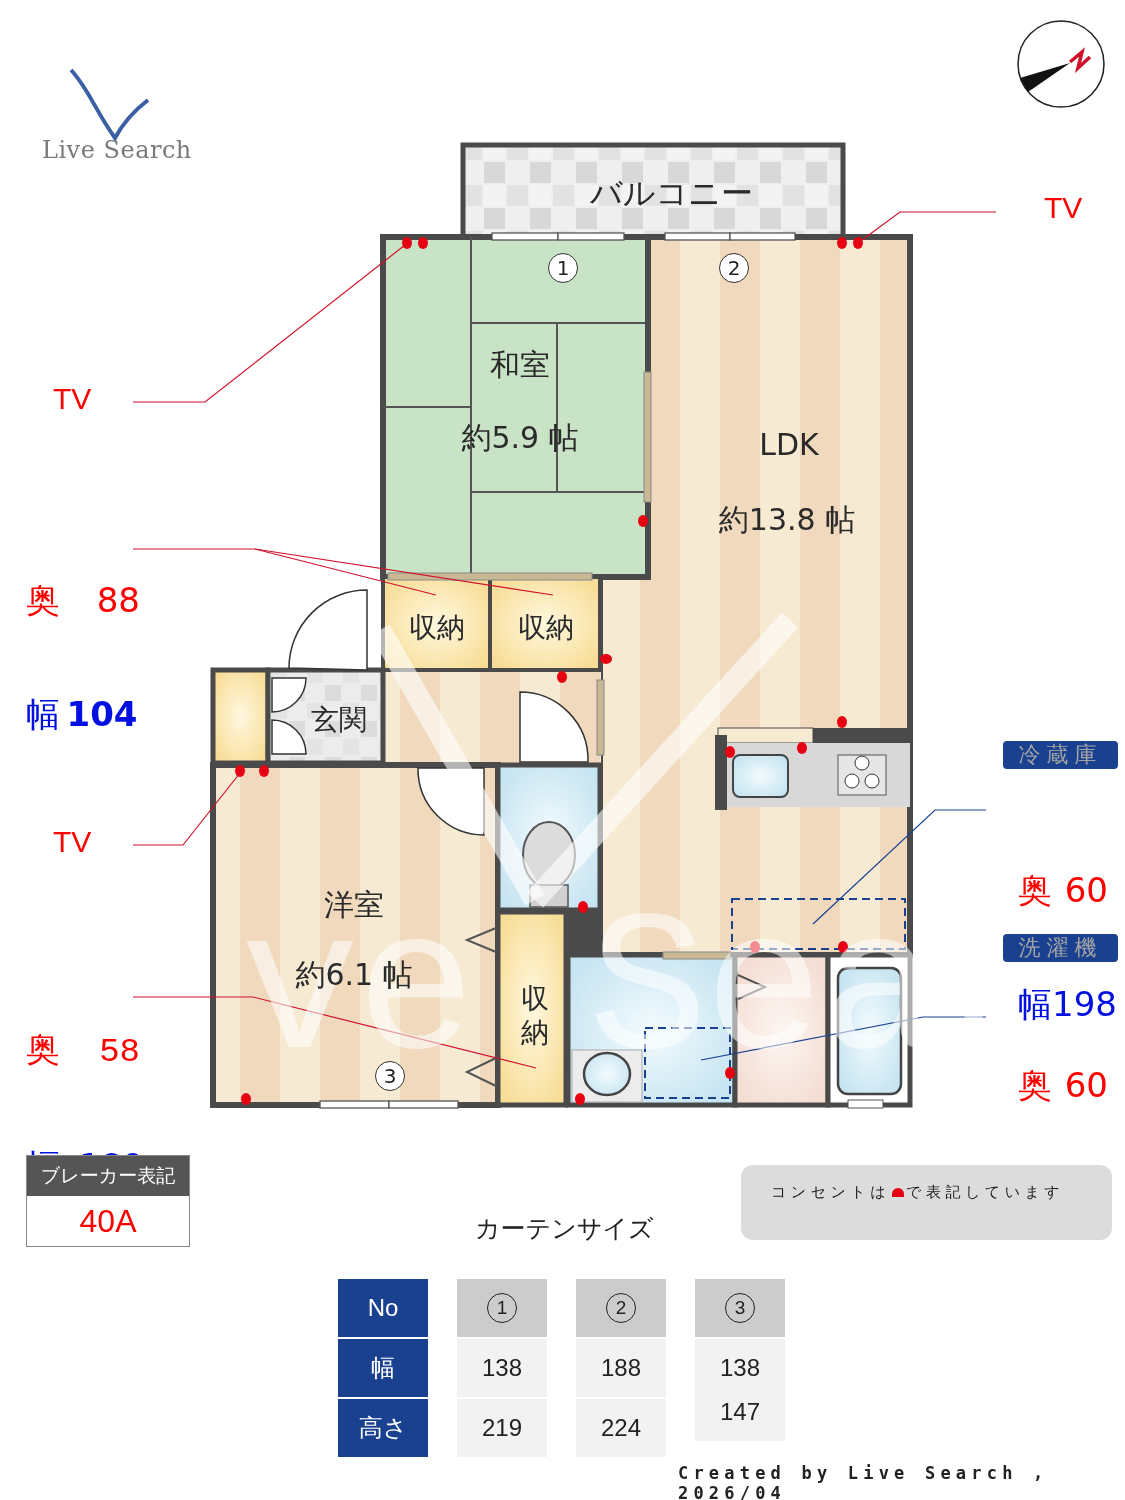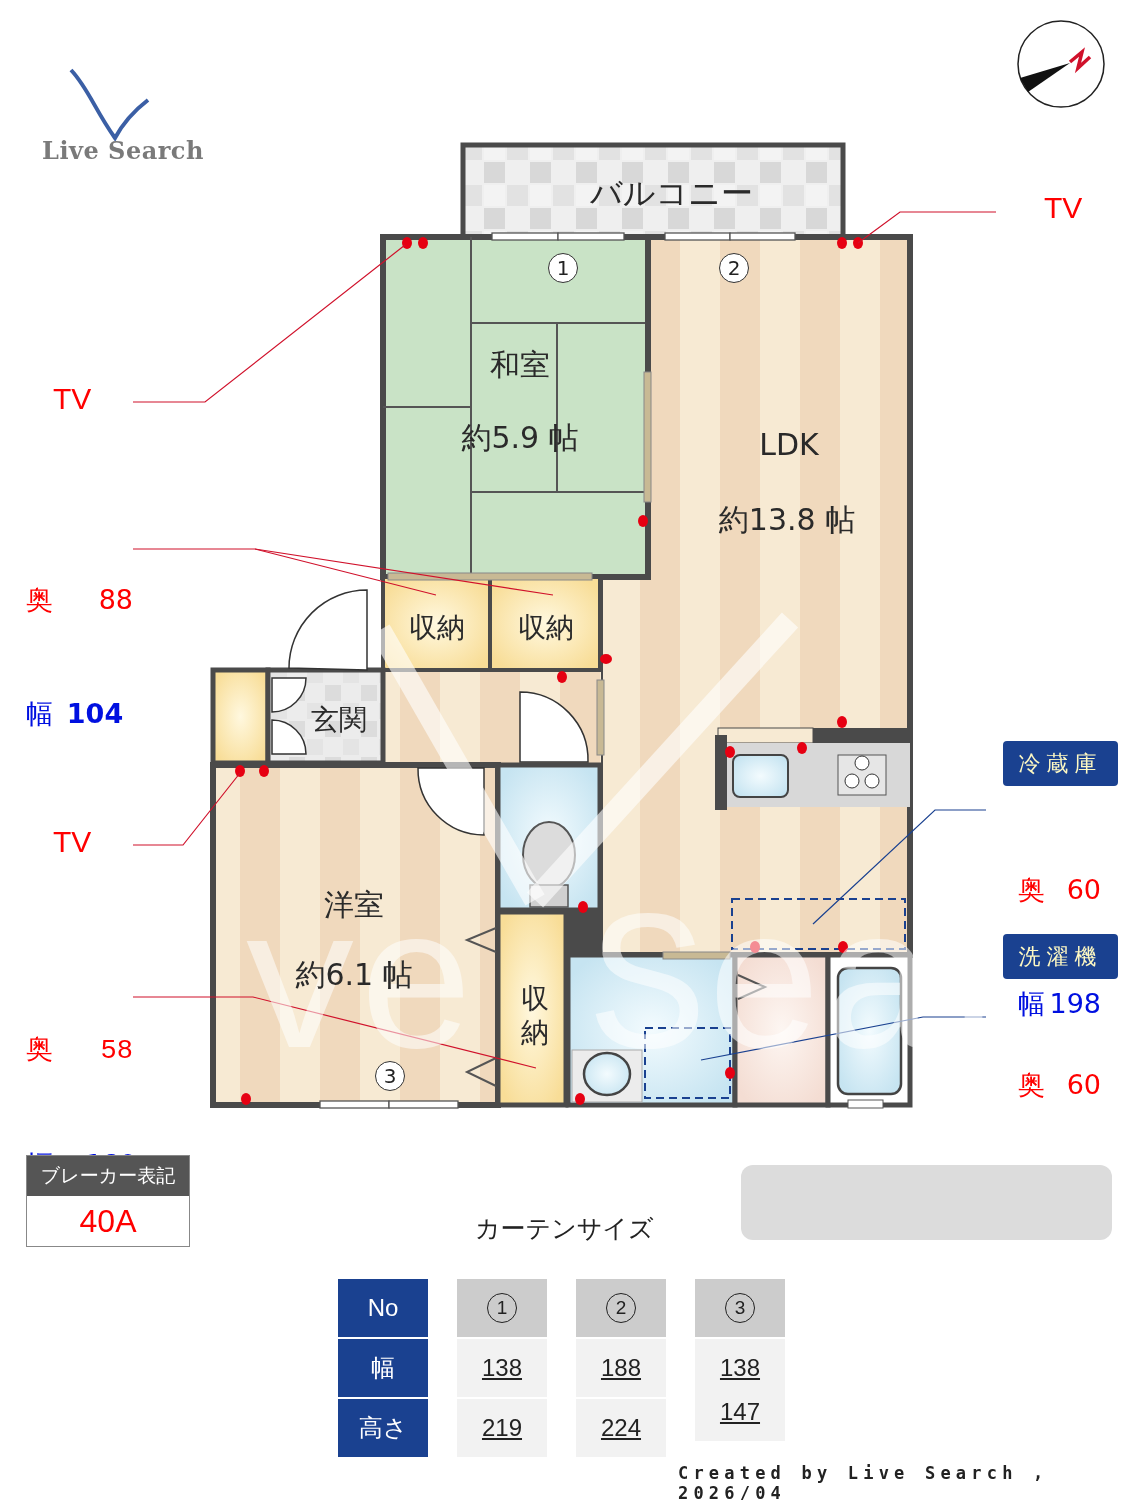--- a/index.html
+++ b/index.html
@@ -2,50 +2,50 @@
 <html><head>
 <meta charset="utf-8">
 <style>
   html, body { margin: 0; padding: 0; background: #ffffff; }
   body { width: 1125px; height: 1500px; position: relative; overflow: hidden;
          font-family: "DejaVu Sans", "Liberation Sans", sans-serif; }
   .abs { position: absolute; }
   svg.plan { position: absolute; left: 0; top: 0; }
 
   .logo-text { left: 42px; top: 136px; font-family: "DejaVu Serif", "Liberation Serif", serif;
-               font-size: 24px; color: #7a7a7a; letter-spacing: 0.5px; font-weight: bold; }
+               font-size: 24px; color: #7a7a7a; letter-spacing: 0.5px; }
 
   .room-label { color: #2a2a2a; font-size: 30px; white-space: nowrap; transform: translateX(-50%); }
   .room-label.sm { font-size: 28px; }
   .tv-label { color: #ff0000; font-size: 30px; font-family: "Liberation Sans", sans-serif; }
   .circle-num { width: 30px; height: 30px; border: 1.5px solid #333; border-radius: 50%;
                 background: #fff; display: flex; align-items: center; justify-content: center;
                 font-size: 20px; color: #222; box-sizing: border-box; transform: translateX(-50%); }
 
-  .dim { font-size: 27px; line-height: 38px; white-space: pre; }
+  .dim { font-size: 34px; line-height: 38px; white-space: pre; }
   .dim .depth { color: #ff0000; }
   .dim .width { color: #0010e0; }
 
-  .appl-tag { width: 115px; height: 45px; background: #1a4190; color: #fef9c3; border-radius: 4px;
+  .appl-tag { width: 115px; height: 28px; background: #1a4190; color: #a3a3a3; border-radius: 4px;
               display: flex; align-items: center; justify-content: center; font-size: 22px; letter-spacing: 6px; }
 
   .breaker { left: 26px; top: 1155px; width: 162px; border: 1px solid #888; }
   .breaker .hd { background: #555; color: #fff; font-size: 19px; height: 40px; display: flex; align-items: center; justify-content: center; }
   .breaker .val { background: #fff; color: #ff0000; font-size: 32px; height: 50px; display: flex; align-items: center; justify-content: center; font-family: "Liberation Sans", sans-serif; }
 
   .note { left: 741px; top: 1165px; width: 371px; height: 75px; background: #dcdcdc; border-radius: 12px;
           box-sizing: border-box; padding: 12px 0 0 30px; font-size: 15px; color: #222; letter-spacing: 4.5px; line-height: 31px; }
   .note .dot { display: inline-block; width: 12px; height: 9px; background: #e60012; border-radius: 6px 6px 0 0; vertical-align: middle; margin: 0 2px; }
 
   .curtain-title { left: 475px; top: 1212px; font-size: 25px; color: #222; }
   .ctable { left: 338px; top: 1279px; }
   .ccell { position: absolute; width: 90px; height: 58px; display: flex; align-items: center; justify-content: center; font-size: 24px; color: #222; font-family: "Liberation Sans", sans-serif; }
   .ccell.head { background: #1a4190; color: #fff; }
   .ccell.no { background: #cccccc; }
-  .ccell.val { background: #f2f2f2; text-decoration: underline; }
+  .ccell.val { background: #f2f2f2; }
   .ccell .cn { width: 30px; height: 30px; border: 1.5px solid #222; border-radius: 50%; display: flex; align-items: center; justify-content: center; font-size: 19px; box-sizing: border-box; }
 
   .footer { left: 678px; top: 1463px; font-family: "DejaVu Sans Mono", "Liberation Mono", monospace; font-size: 17px; font-weight: bold; letter-spacing: 5.2px; color: #222; }
   .watermark { left: 240px; top: 880px; font-family: Liberation Mono, monospace; font-size: 200px; color: rgba(255,255,255,0.55); white-space: nowrap; pointer-events: none; letter-spacing: -4px; }
 </style>
 </head>
 <body>
 
 <svg class="plan" width="1125" height="1500" viewBox="0 0 1125 1500">
   <defs>
@@ -252,20 +252,21 @@
   <div><span class="depth">奥</span><span class="depth" style="display:inline-block;width:56px;text-align:right;">60</span></div>
   <div><span class="width">幅</span><span class="width" style="display:inline-block;width:56px;text-align:right;">80</span></div>
 </div>
 
 <div class="abs breaker">
   <div class="hd">ブレーカー表記</div>
   <div class="val">40A</div>
 </div>
 
 <div class="abs note">
+  <div><span>コンセントは</span><span class="dot"></span><span>で表記しています</span></div>
 </div>
 
 <div class="abs curtain-title">カーテンサイズ</div>
 <div class="abs ctable">
   <div class="ccell head" style="left:0; top:0;">No</div>
   <div class="ccell head" style="left:0; top:60px;">幅</div>
   <div class="ccell head" style="left:0; top:120px;">高さ</div>
 
   <div class="ccell no" style="left:119px; top:0;">
       <span class="cn">1</span>

